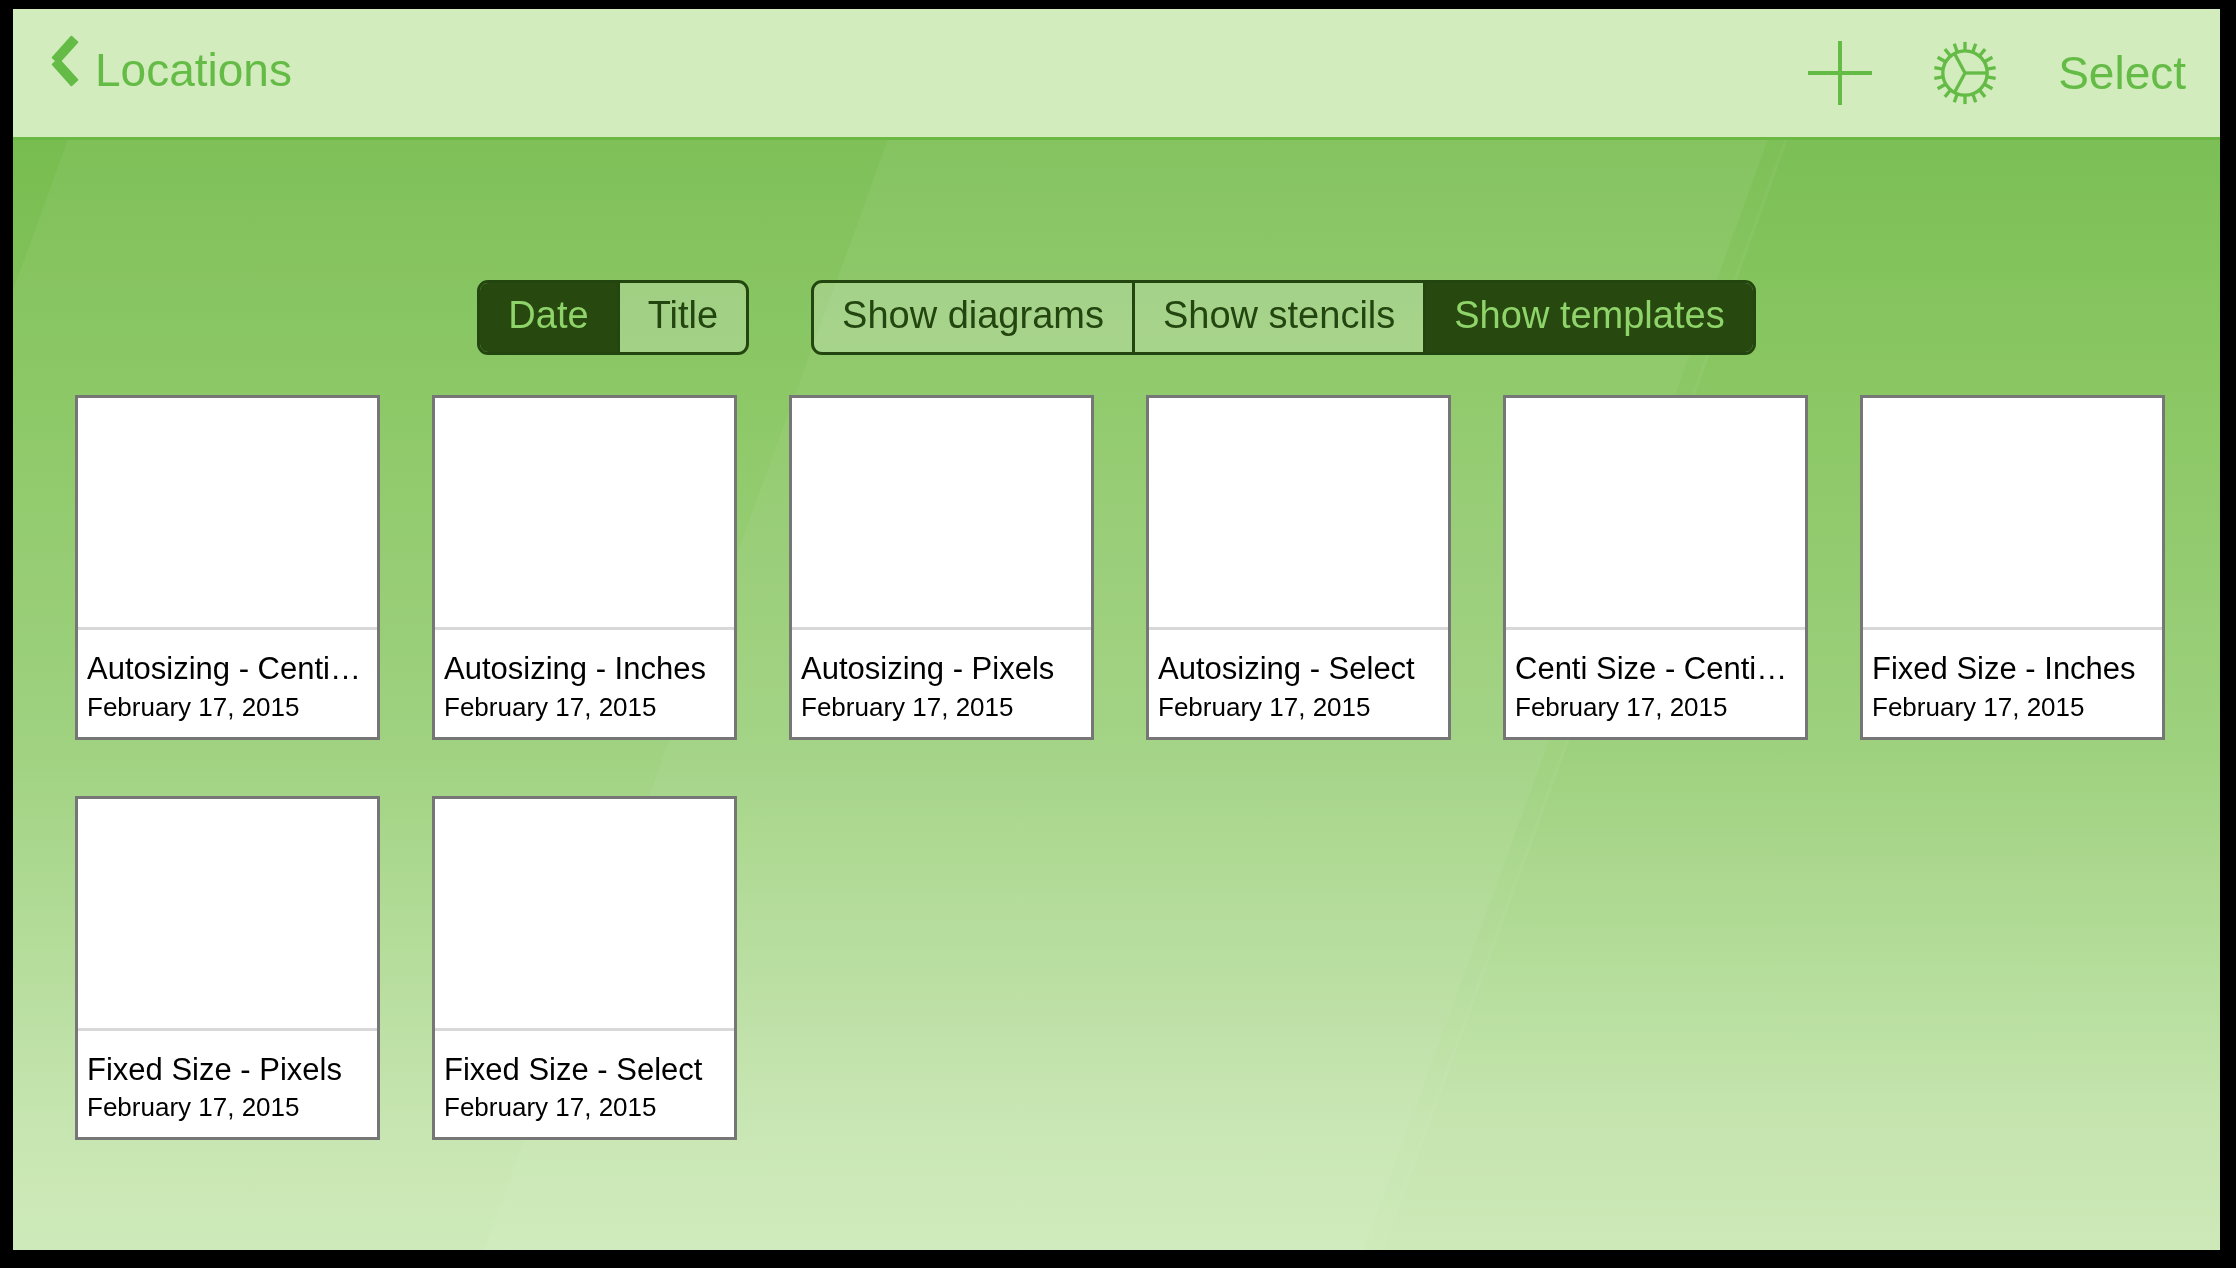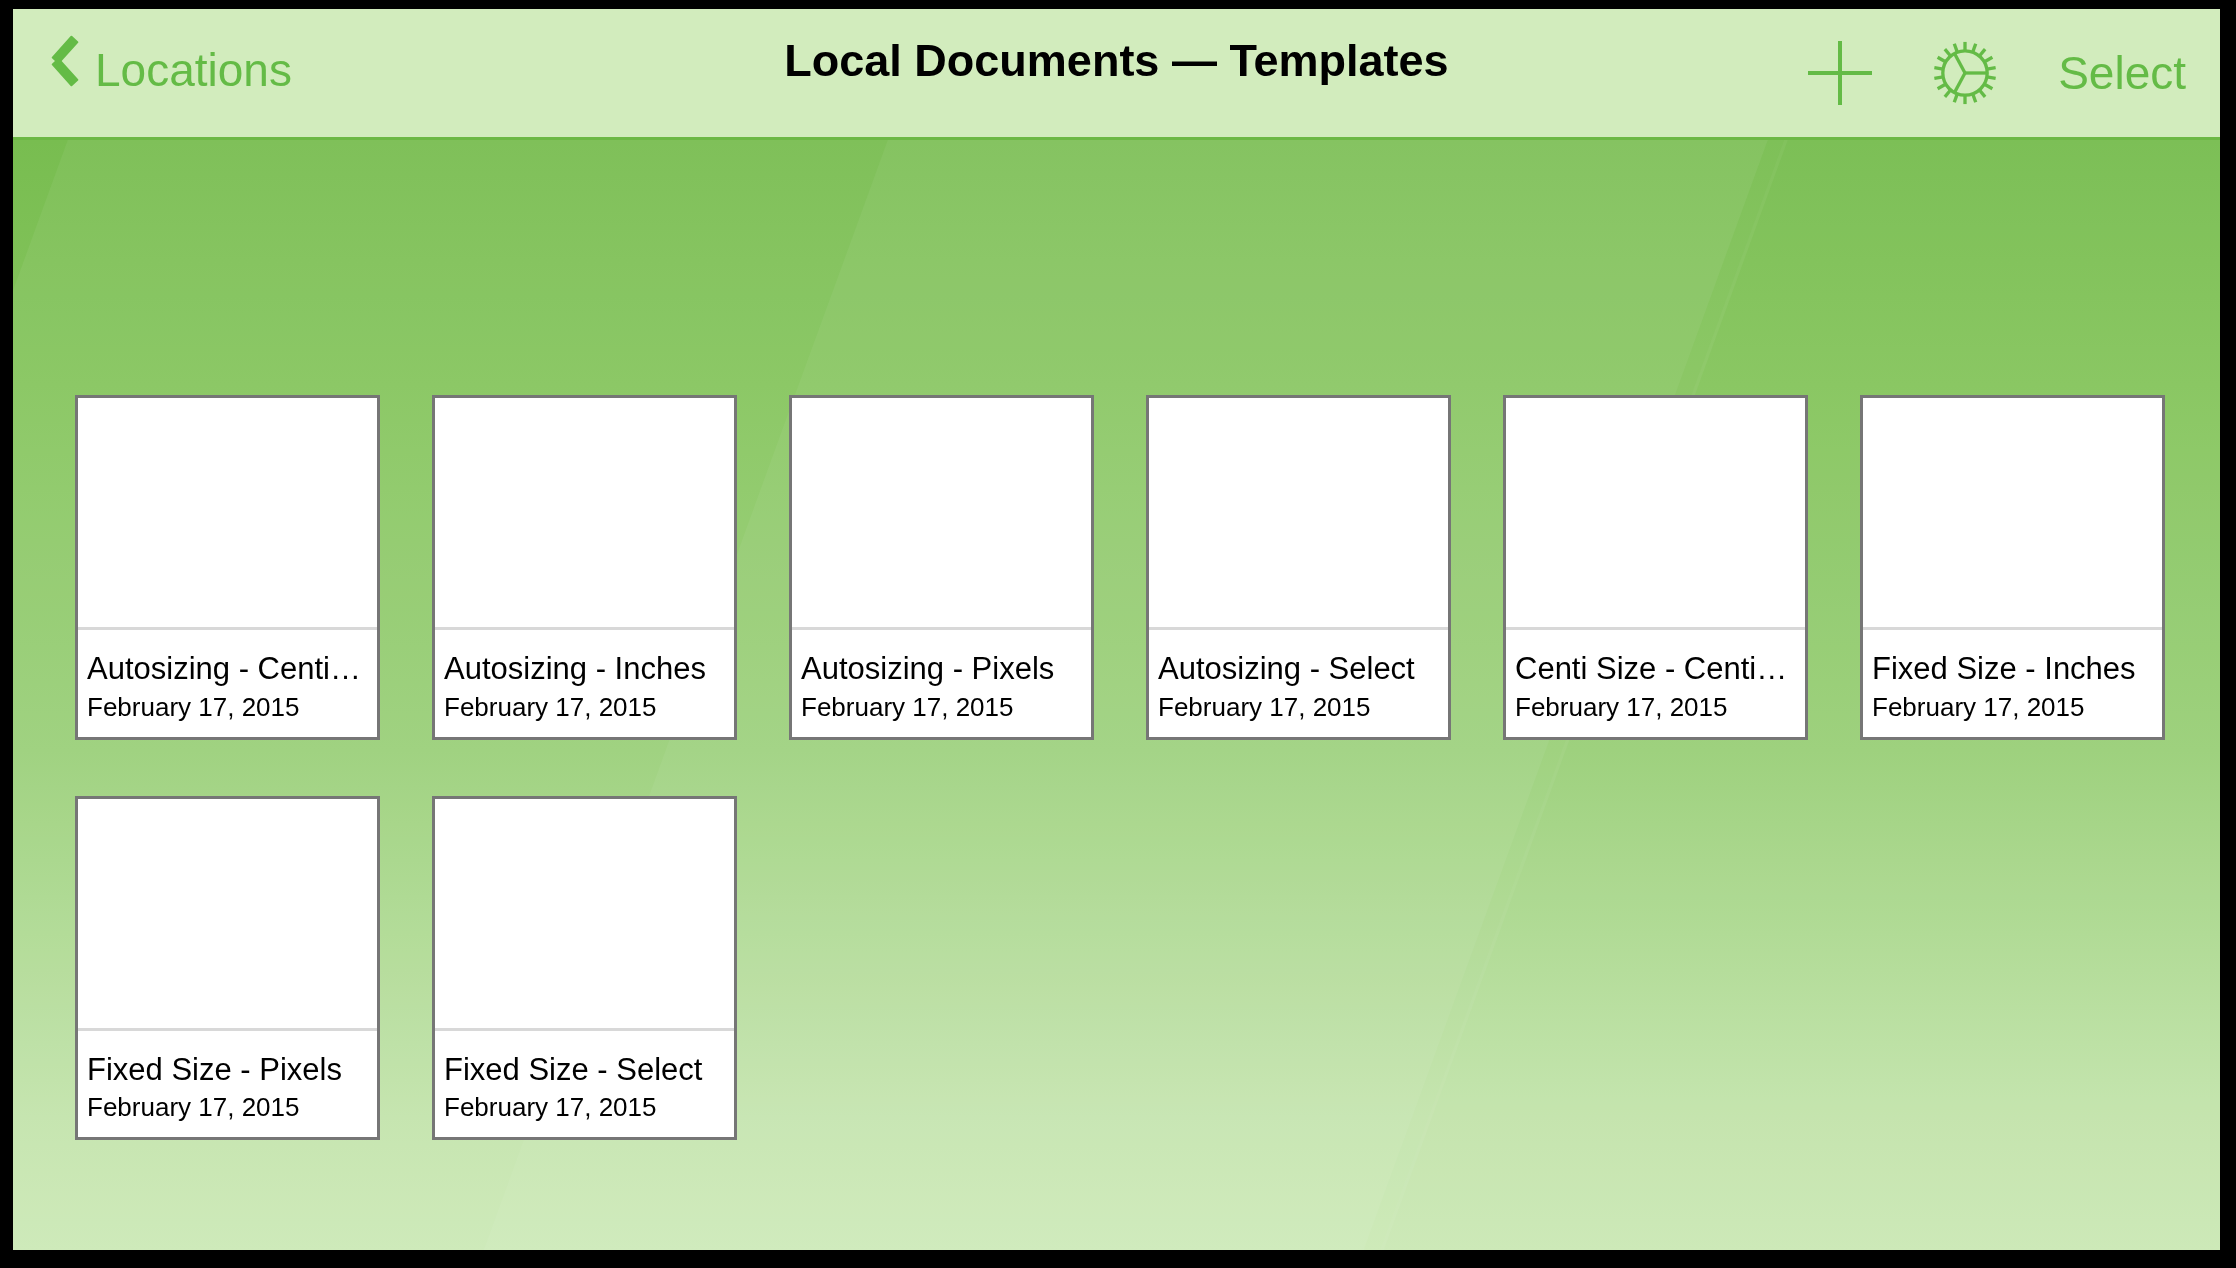--- a/index.html
+++ b/index.html
@@ -263,21 +263,20 @@
 <div id="device-frame">
   <div id="screen">
 
     <div id="navbar">
 
       <div id="back-button">
         <span class="chevron-left"></span>
         <span id="back-label">Locations</span>
       </div>
 
-      <div id="nav-title">Local Documents — Templates</div>
 
       <div id="nav-right">
 
         <div id="add-button"></div>
 
         <svg id="settings-button" viewBox="0 0 100 100">
           <g stroke="#64bb46" stroke-width="4.5" fill="none" stroke-linecap="butt">
             <circle cx="50" cy="50" r="30"></circle>
             <line x1="50" y1="20" x2="50" y2="8"></line>
             <line x1="60.4" y1="21.8" x2="64.5" y2="10.5"></line>
@@ -305,20 +304,33 @@
 
         <div id="select-button">Select</div>
       </div>
     </div>
 
     <div id="content">
       <div id="bg-band-1"></div>
       <div id="bg-band-2"></div>
       <div id="bg-band-3"></div>
 
+      <div id="filter-bar">
+
+        <div class="segmented" id="sort-control">
+          <div class="segment selected">Date</div>
+          <div class="segment">Title</div>
+        </div>
+
+        <div class="segmented" id="kind-control">
+          <div class="segment">Show diagrams</div>
+          <div class="segment">Show stencils</div>
+          <div class="segment selected">Show templates</div>
+        </div>
+      </div>
 
       <div id="doc-grid">
           <div class="doc-tile">
             <div class="doc-thumb"></div>
             <div class="doc-meta">
               <div class="doc-title">Autosizing - Centi…</div>
               <div class="doc-date">February 17, 2015</div>
             </div>
           </div>
           <div class="doc-tile">

